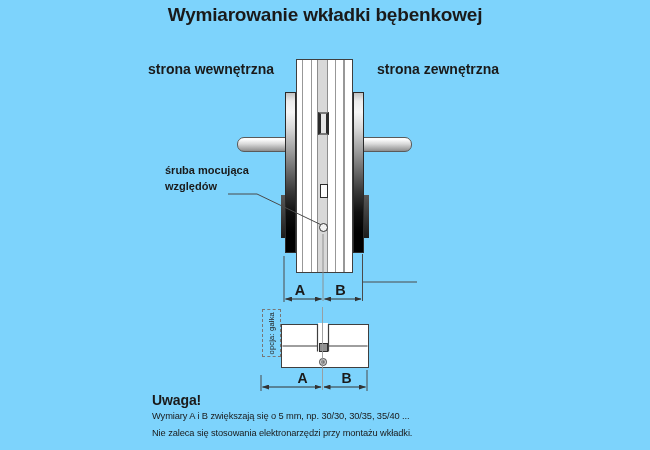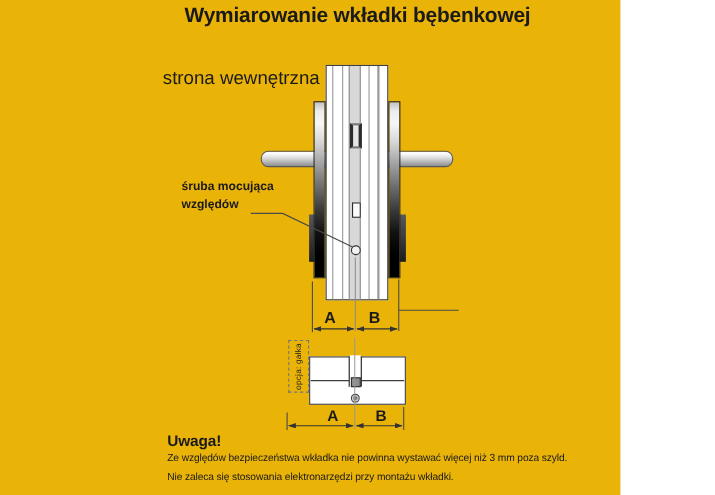--- a/index.html
+++ b/index.html
@@ -1,23 +1,23 @@
 <!DOCTYPE html>
 <html><head>
 <meta charset="utf-8">
 <style>
   html,body{margin:0;padding:0;background:#fff;}
   #page{
-    position:relative;width:564px;height:450px;background:#eab308;overflow:hidden;
+    position:relative;width:650px;height:450px;background:#7dd3fc;overflow:hidden;
     font-family:"Liberation Sans", sans-serif;color:#1a1a1a;
   }
   .abs{position:absolute;}
   
   .title{left:0;top:4px;width:650px;text-align:center;font-size:19px;font-weight:bold;letter-spacing:-0.2px;}
-  .side-label{top:61px;font-size:17px;font-weight:normal;white-space:nowrap;text-align:right;}
+  .side-label{top:61px;font-size:14px;font-weight:bold;white-space:nowrap;text-align:right;}
   .screw-label{left:165px;top:163px;font-size:11px;font-weight:bold;line-height:15.5px;white-space:nowrap;}
   .max-label{left:373px;top:244px;font-size:13.5px;font-weight:bold;line-height:17.5px;white-space:nowrap;}
   .dim-label{width:20px;text-align:center;font-weight:bold;}
   .dim-upper{top:282px;font-size:14.5px;}
   .dim-lower{top:370px;font-size:14px;}
   
   .handle-bar{left:237px;top:137px;width:173px;height:13px;border:1px solid #5a5a5a;border-radius:7px;
     background:linear-gradient(180deg,#fcfcfc 12%,#dadada 45%,#8e8e8e 100%);z-index:1;}
   .door-band{left:296px;top:59px;width:57px;height:214px;background:#ffffff;border:1.5px solid #3f3f3f;
     box-sizing:border-box;z-index:2;}
@@ -51,20 +51,21 @@
   #overlay{position:absolute;left:0;top:0;z-index:10;pointer-events:none;}
 </style>
 </head>
 <body>
 
 <div id="page">
 
   <div class="abs title">Wymiarowanie wkładki bębenkowej</div>
 
   <div class="abs side-label" style="left:148px;">strona wewnętrzna</div>
+  <div class="abs side-label" style="left:377px;">strona zewnętrzna</div>
 
   <div class="abs handle-bar"></div>
 
   <div class="abs door-band">
     <div class="door-line" style="left:4.5px;"></div>
     <div class="door-line" style="left:13.5px;"></div>
     <div class="door-center-strip"></div>
     <div class="door-line" style="left:37.5px;"></div>
     <div class="door-line" style="left:46px;"></div>
   </div>
@@ -95,21 +96,21 @@
   <div class="abs cyl-body"></div>
   <div class="abs cyl-notch-gap"></div>
   <div class="abs cyl-cam"></div>
   <div class="abs cyl-screw"></div>
 
   <div class="abs dim-label dim-lower" style="left:292.5px;">A</div>
   <div class="abs dim-label dim-lower" style="left:336.5px;">B</div>
 
   <div class="abs notes">
     <div class="heading">Uwaga!</div>
-    <div>Ze względów bezpieczeństwa wkładka nie powinna wystawać więcej niż 3 mm poza szyld.</div>
+    <div>Wymiary A i B zwiększają się o 5 mm, np. 30/30, 30/35, 35/40 ...</div>
     <div>Nie zaleca się stosowania elektronarzędzi przy montażu wkładki.</div>
   </div>
 
   <svg id="overlay" width="650" height="450" viewBox="0 0 650 450">
     <defs>
       <marker id="arr" markerWidth="7" markerHeight="5" refX="6.5" refY="2.5" orient="auto-start-reverse" markerUnits="userSpaceOnUse">
         <path d="M0,0 L7,2.5 L0,5 Z" fill="#333"></path>
       </marker>
     </defs>
 

